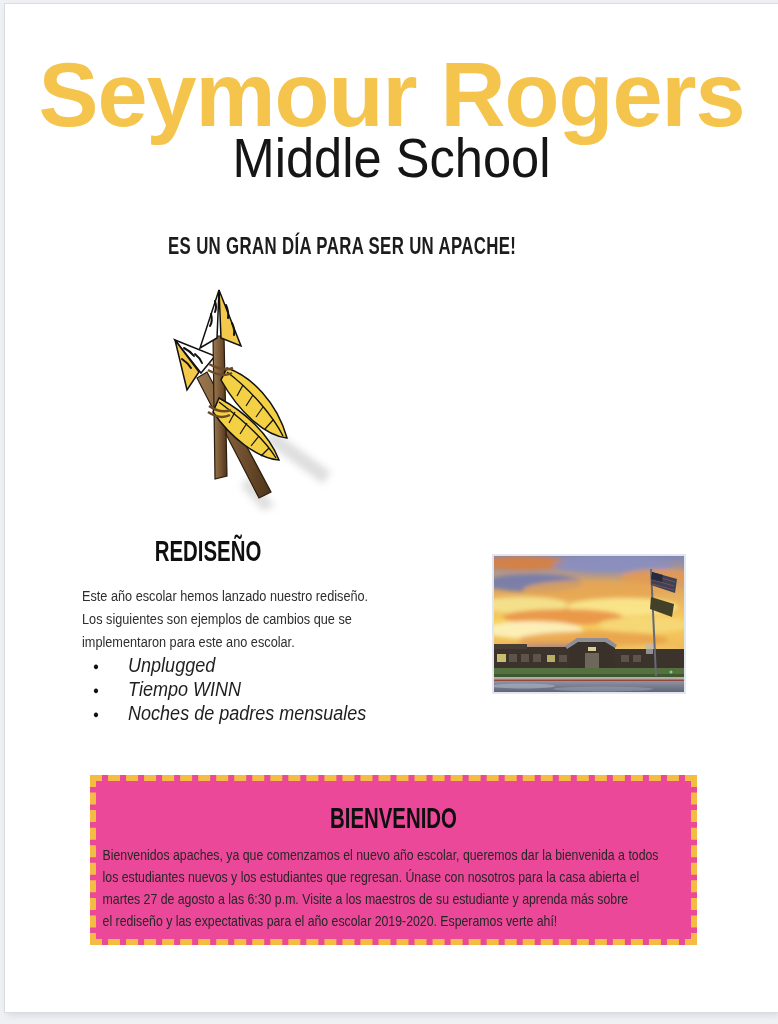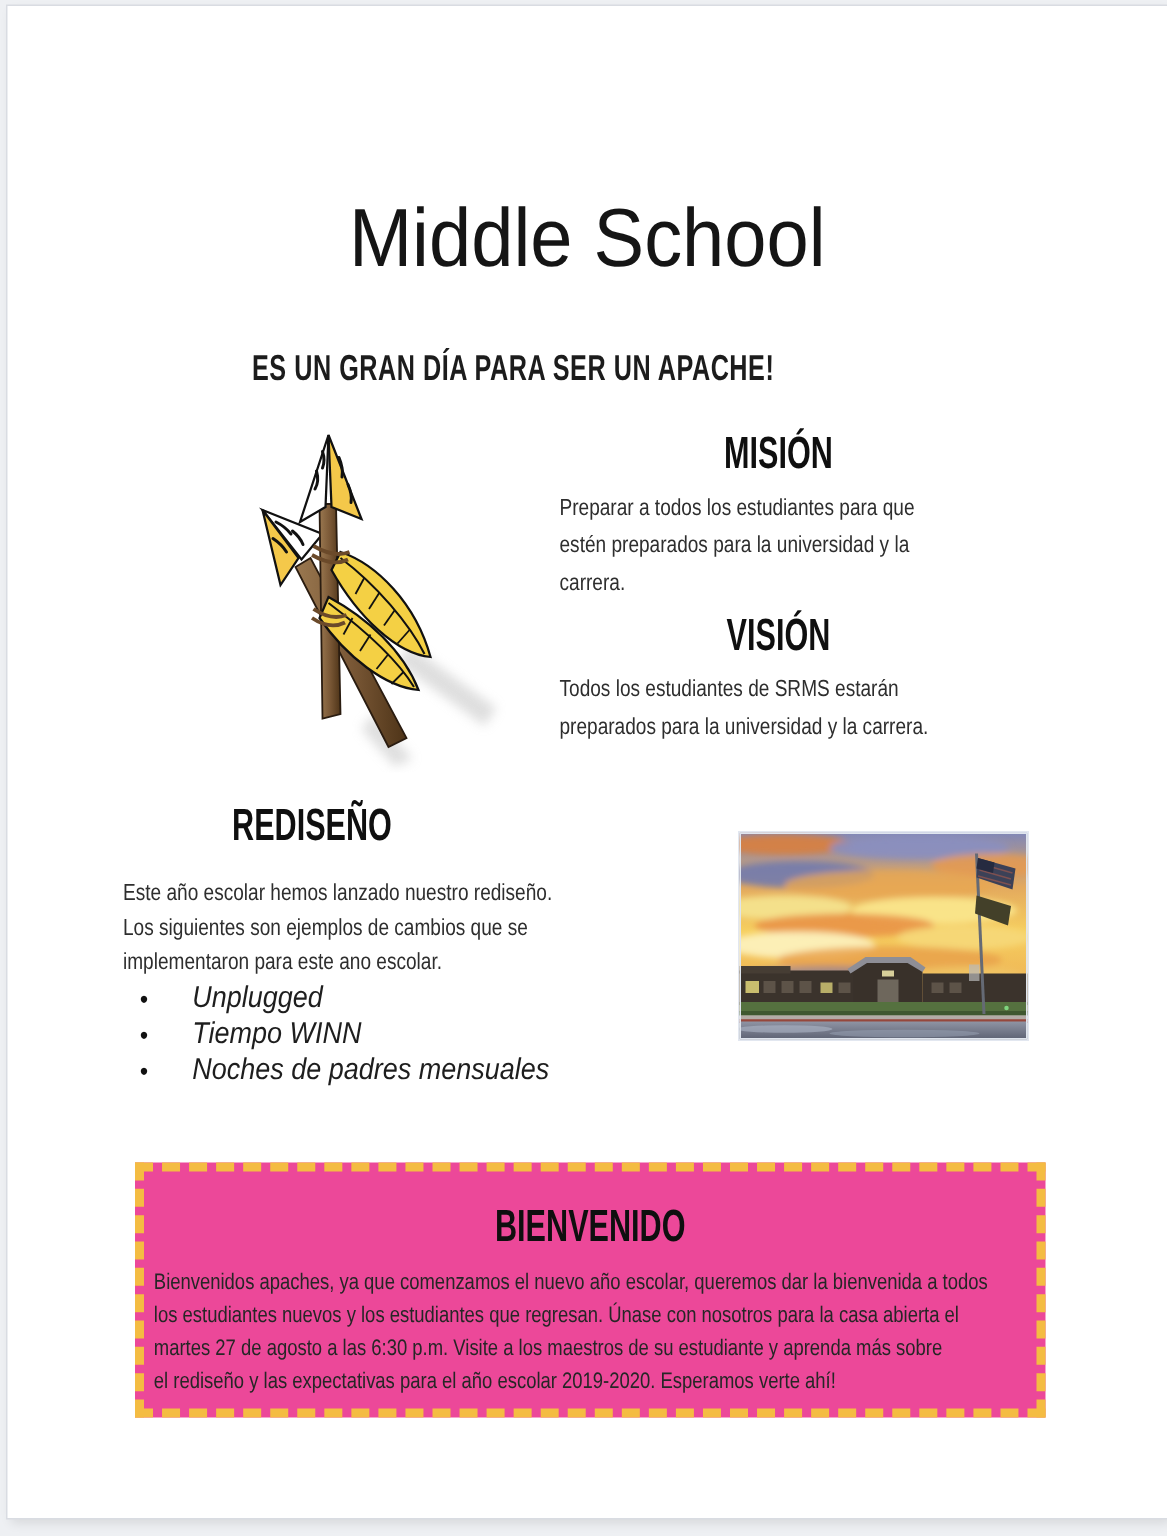--- a/index.html
+++ b/index.html
@@ -33,20 +33,21 @@
   .welcome-h{margin-top:20px;}
   .welcome-p{padding-left:8px;margin-top:9px;font-size:15px;line-height:22px;width:705px;
              transform:scaleX(0.82);transform-origin:0 0;color:#262626;}
   .spears{left:148px;top:276px;}
 </style>
 </head>
 <body>
 
 <div class="page">
 
+  <div class="abs title1">Seymour Rogers</div>
   <div class="abs title2">Middle School</div>
   <div class="abs tagline">ES UN GRAN DÍA PARA SER UN APACHE!</div>
 
   <svg class="abs spears" width="210" height="235" viewBox="0 0 210 235">
     <defs>
       <linearGradient id="wood" x1="0" y1="0" x2="1" y2="0">
         <stop offset="0" stop-color="#9a7850"></stop>
           <stop offset="0.5" stop-color="#7a5836"></stop>
         <stop offset="1" stop-color="#4e3418"></stop>
       </linearGradient>
@@ -88,29 +89,20 @@
         <path d="M116,168 L108,176"></path>
     </g>
     <g stroke="#6b4a2a" stroke-width="2.5" fill="none">
       <path d="M56,84 q14,8 24,4"></path>
         <path d="M55,90 q14,8 24,3"></path>
       <path d="M56,126 q12,8 22,4"></path>
         <path d="M55,132 q12,8 22,3"></path>
     </g>
   </svg>
 
-  <div class="abs col-right">
-    <div class="h">MISIÓN</div>
-    <p class="body">Preparar a todos los estudiantes para que
-estén preparados para la universidad y la
-carrera.</p>
-    <div class="h h2m">VISIÓN</div>
-    <p class="body">Todos los estudiantes de SRMS estarán
-preparados para la universidad y la carrera.</p>
-  </div>
 
   <div class="abs h redes-h">REDISEÑO</div>
   <p class="abs body redes-p">Este año escolar hemos lanzado nuestro rediseño.
 Los siguientes son ejemplos de cambios que se
 implementaron para este ano escolar.</p>
   <ul class="abs bullets">
     <li>Unplugged</li>
     <li>Tiempo WINN</li>
     <li>Noches de padres mensuales</li>
   </ul>

